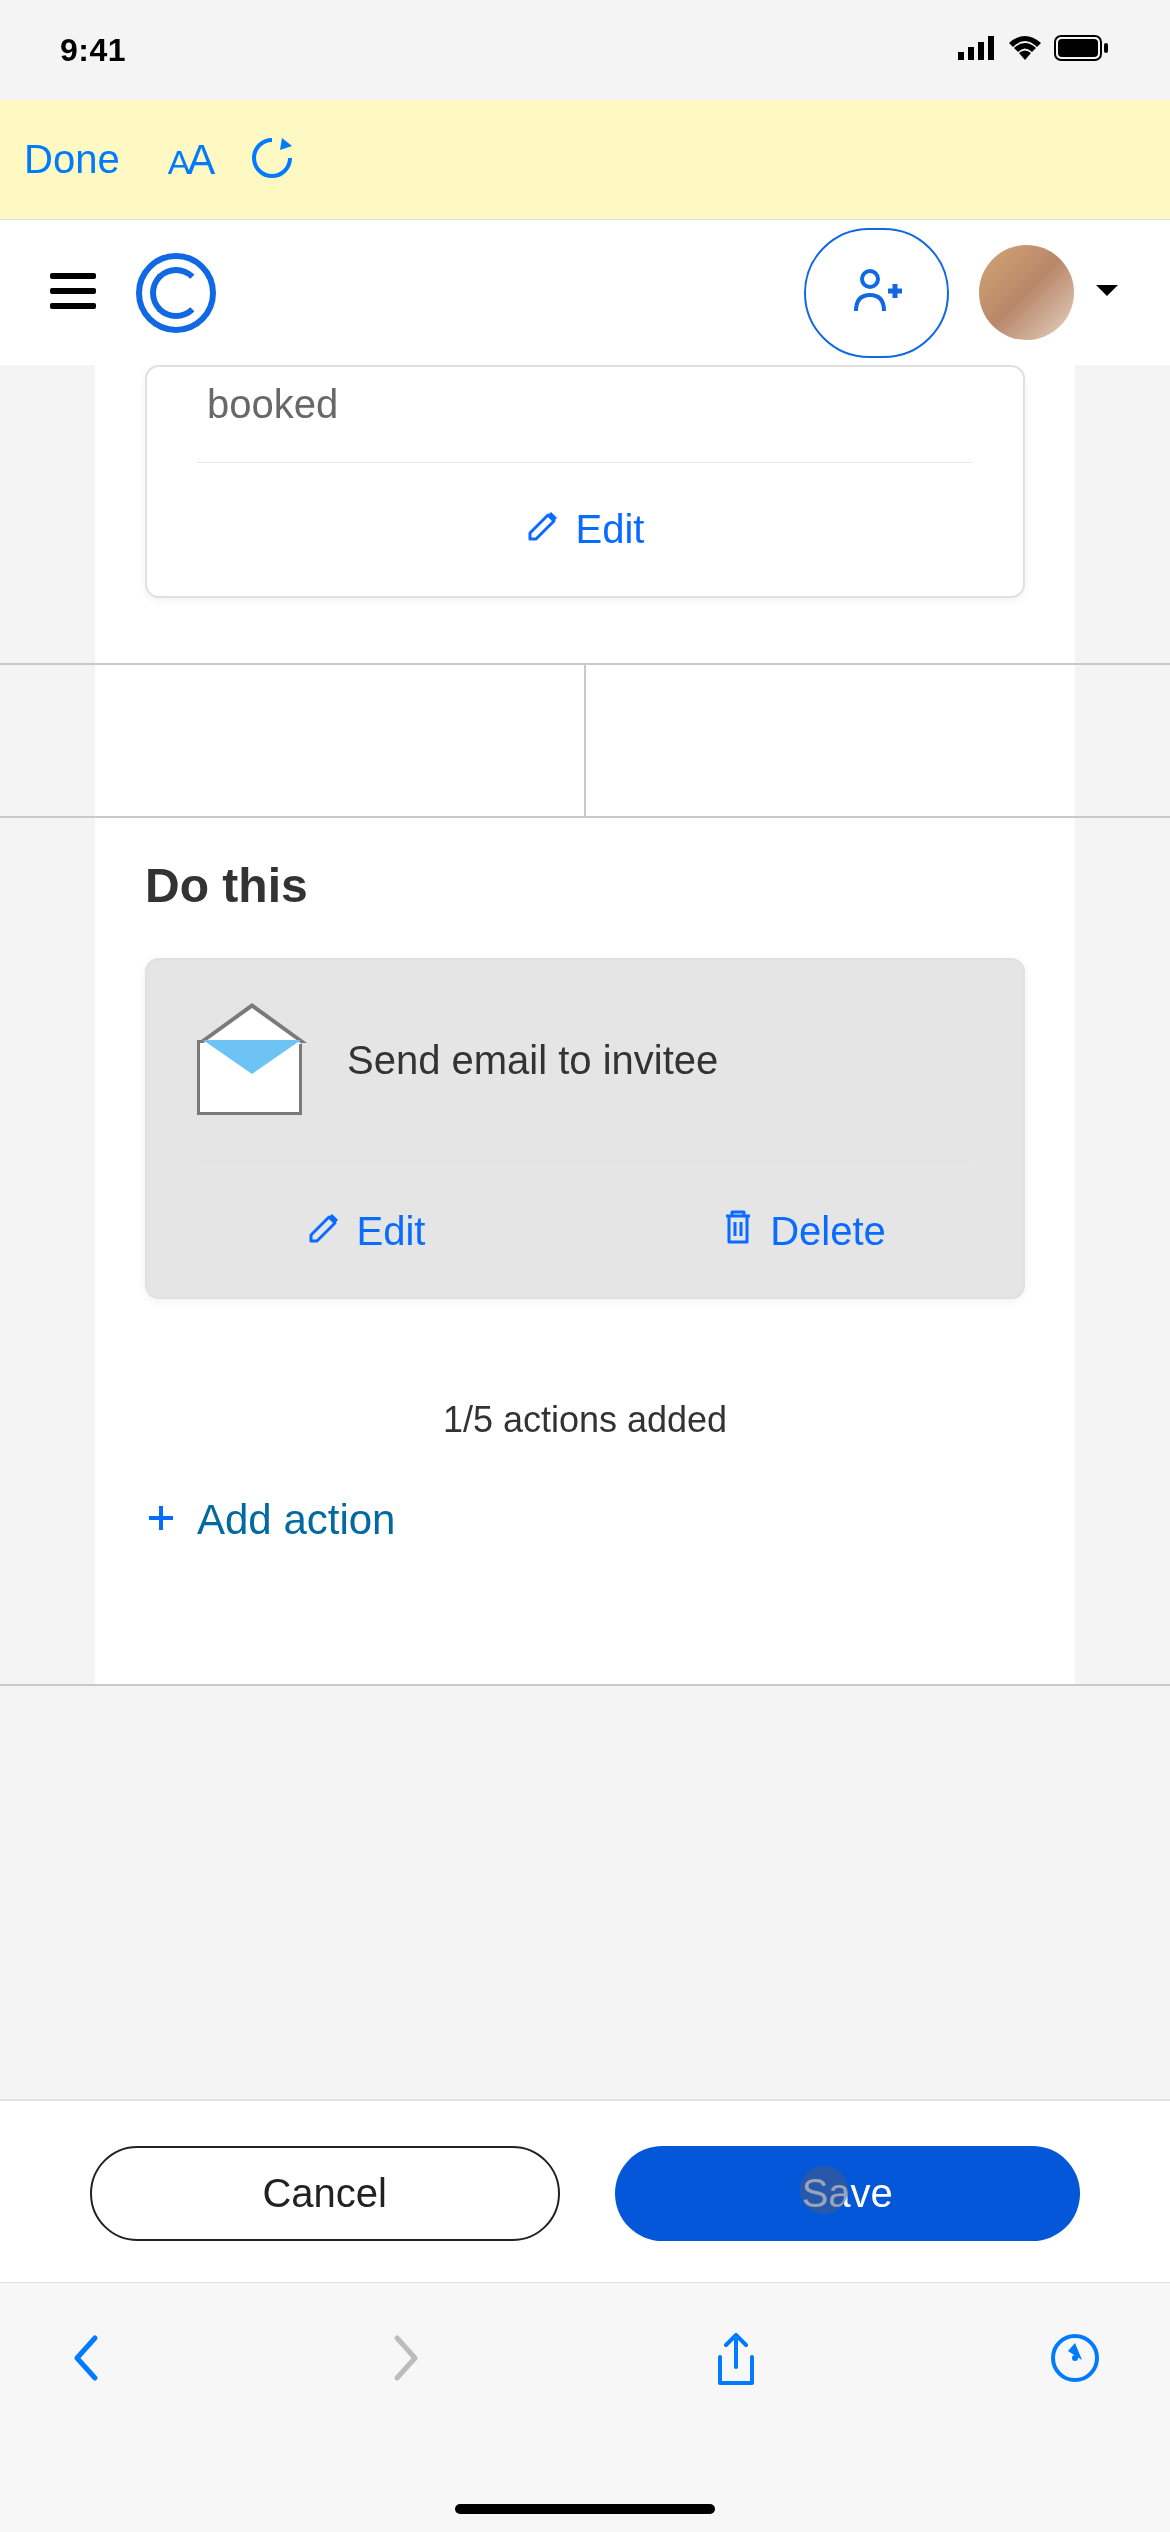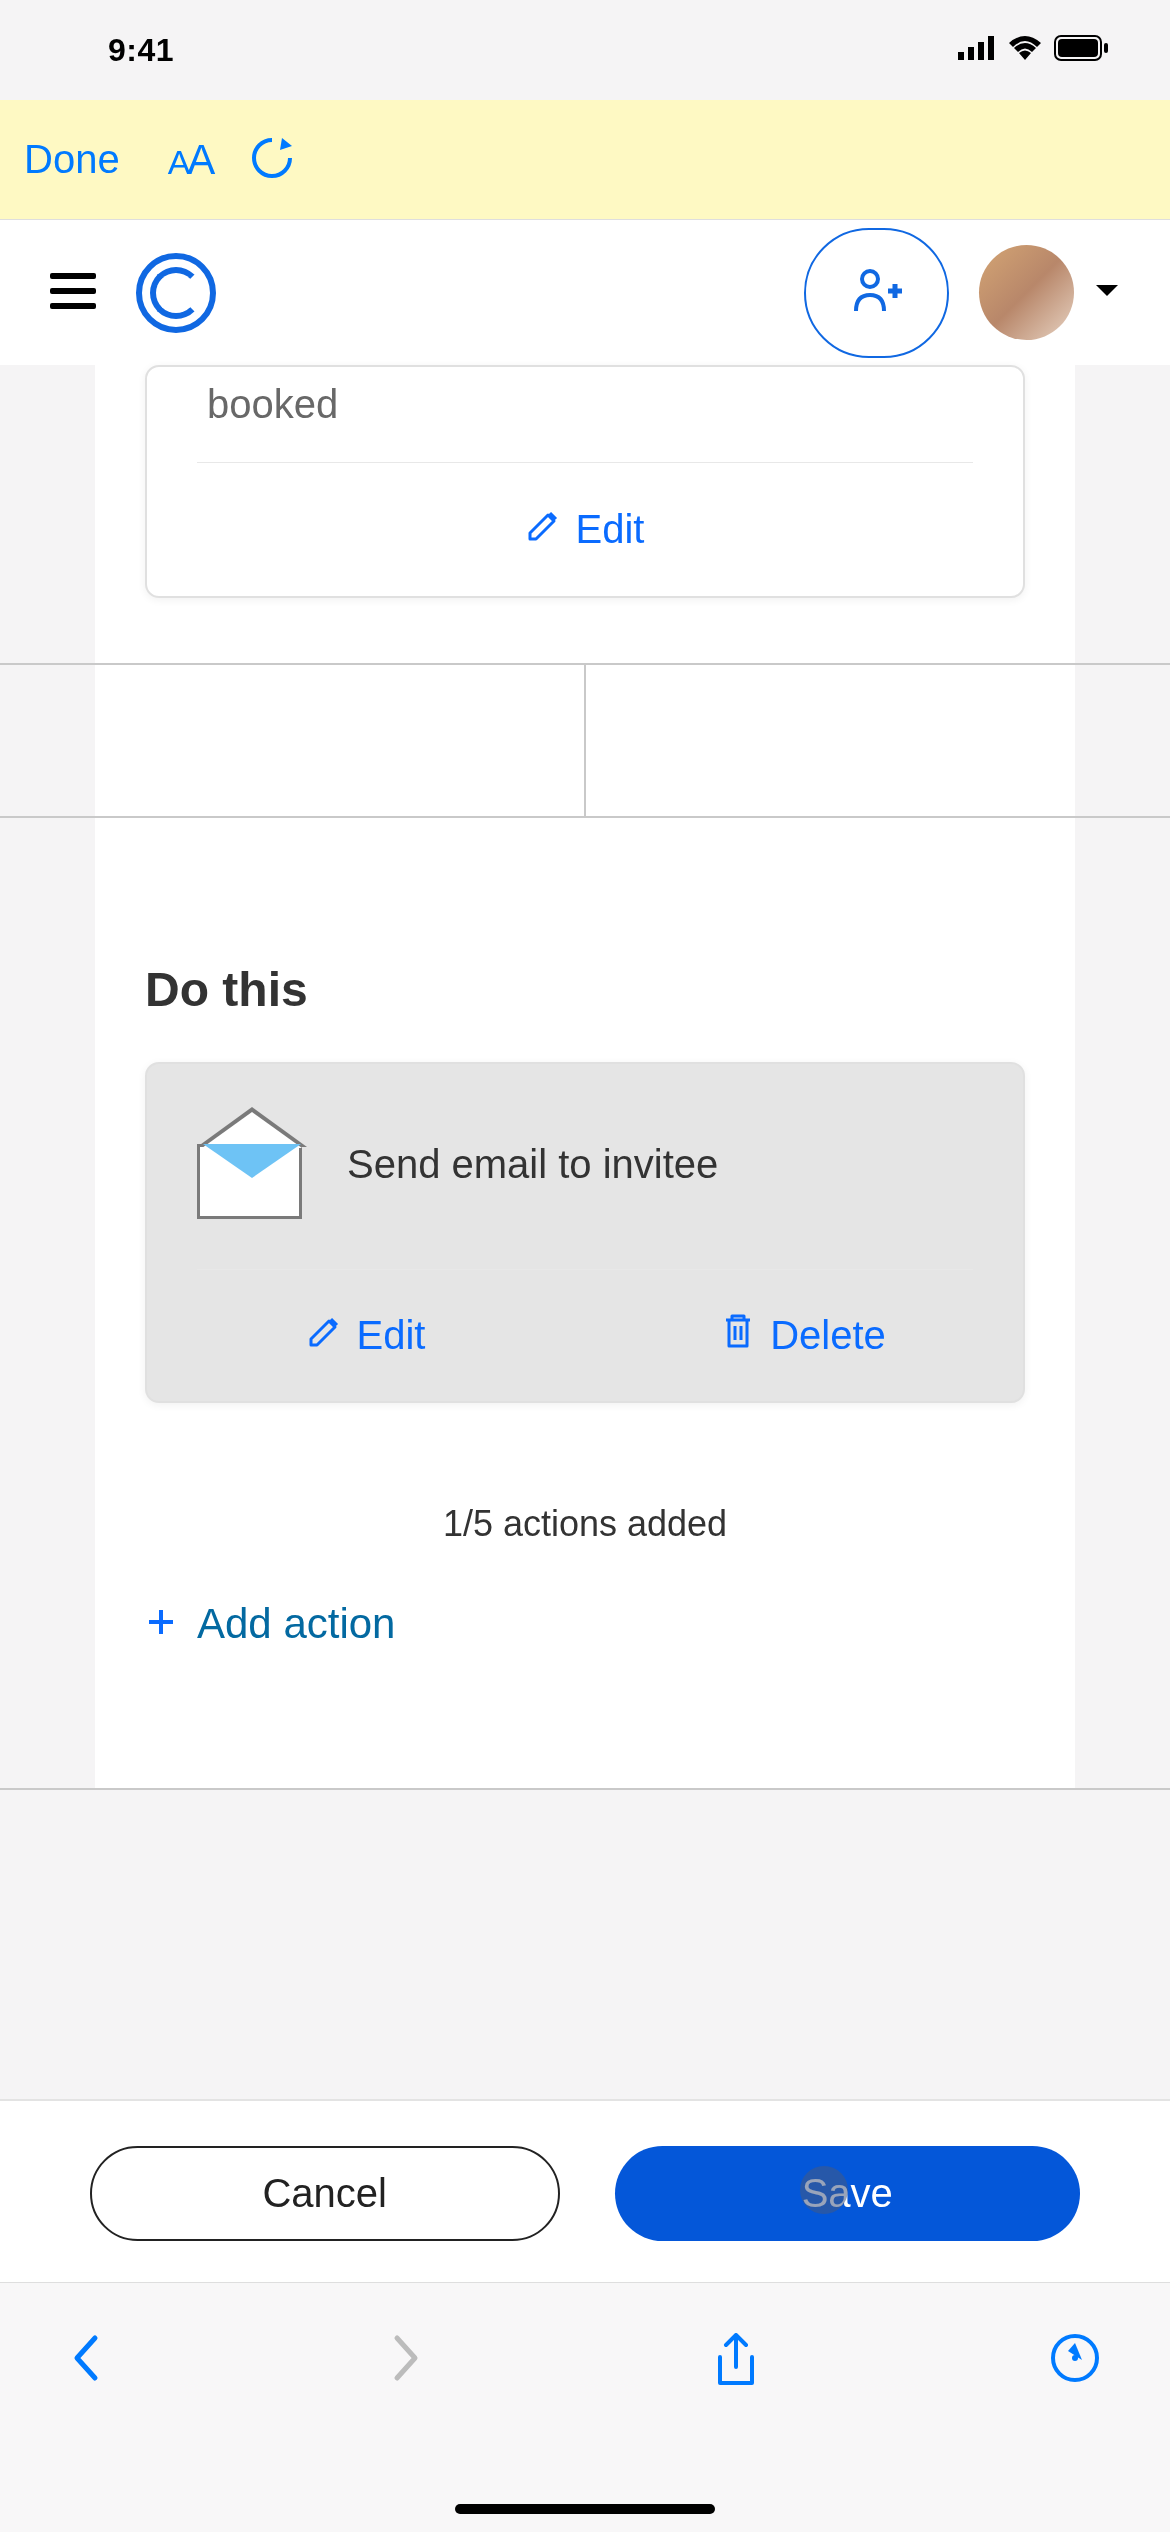--- a/index.html
+++ b/index.html
@@ -11,21 +11,21 @@
     position: relative;
     overflow: hidden;
   }
 
   
   .status-bar {
     height: 100px;
     display: flex;
     align-items: center;
     justify-content: space-between;
-    padding: 0 60px 0 108px;
+    padding: 0 60px 0 60px;
   }
   .status-time {
     font-size: 32px;
     font-weight: 600;
     letter-spacing: 0.5px;
   }
   .status-right {
     display: flex;
     align-items: center;
     gap: 12px;
@@ -161,22 +161,21 @@
   }
   .connector-vline {
     position: absolute;
     top: 0; bottom: 0; left: 50%;
     width: 2px;
     background: #c9c9c9;
     transform: translateX(-1px);
   }
 
   .do-this {
-    padding: 112px 50px 40px;
-    margin-top: 32px;
+    padding: 40px 50px 40px;
   }
   .do-this-title {
     font-size: 48px;
     font-weight: 700;
     color: #333;
     margin-bottom: 45px;
   }
   .action-card {
     border: 2px solid #e0e0e0;
     border-radius: 14px;

